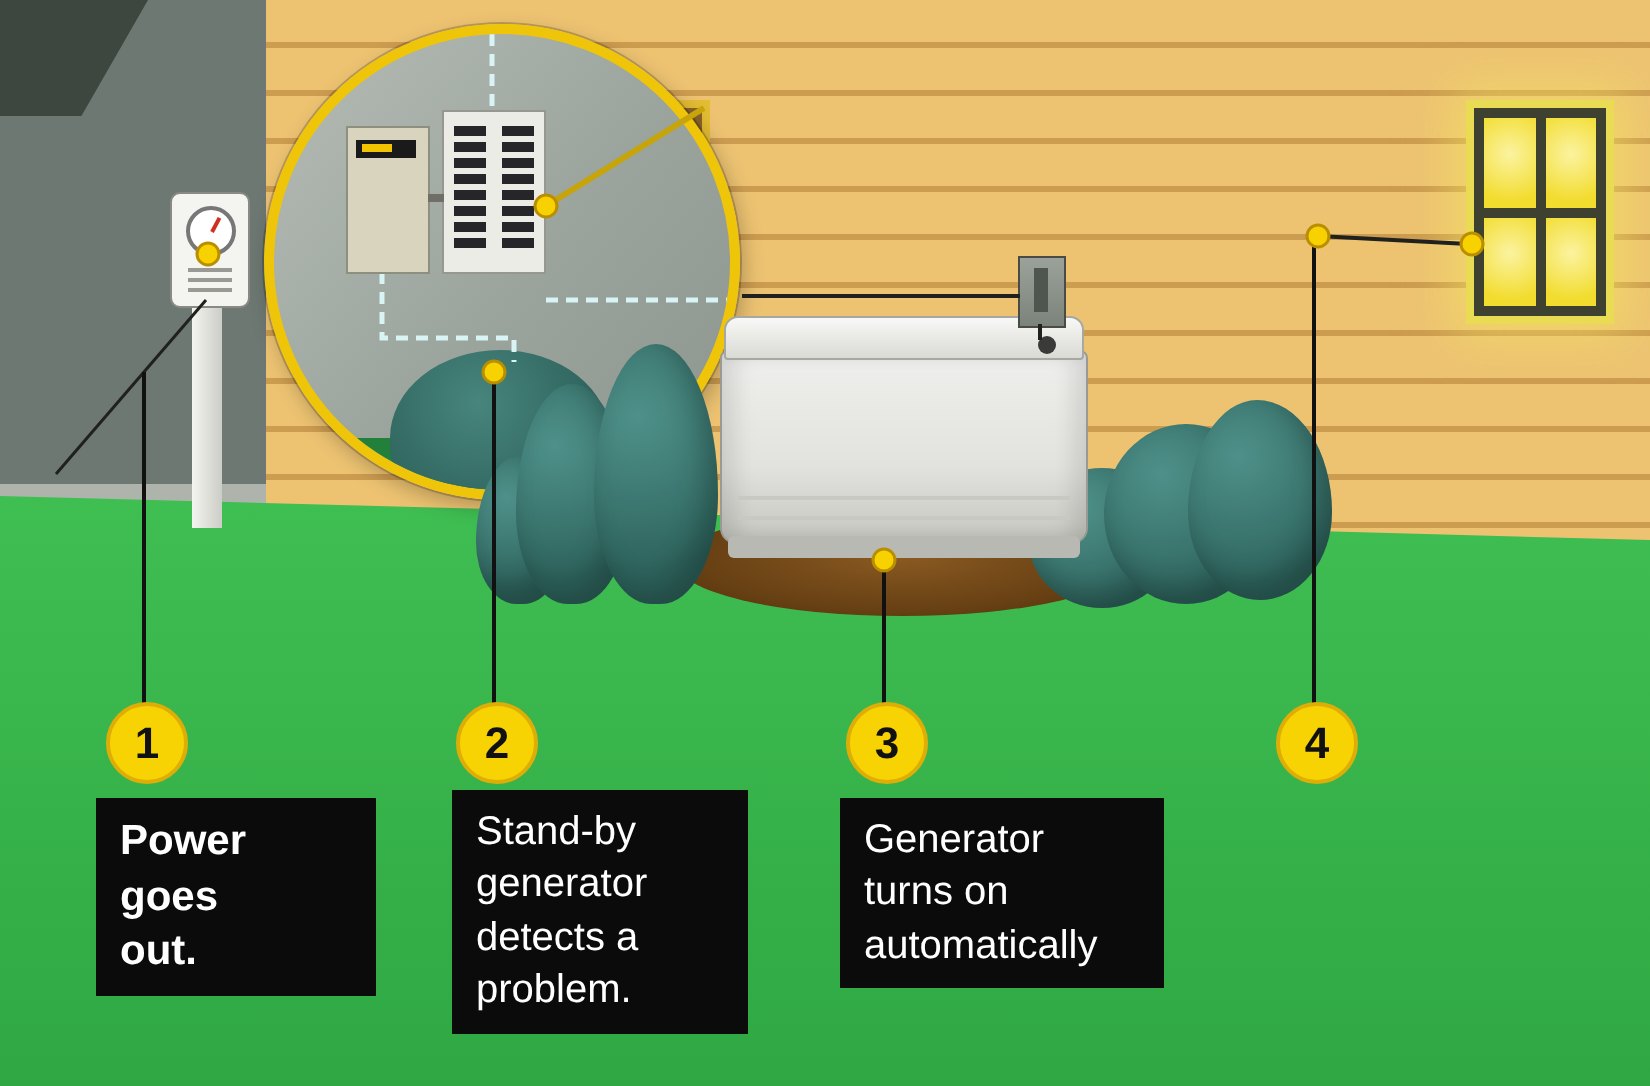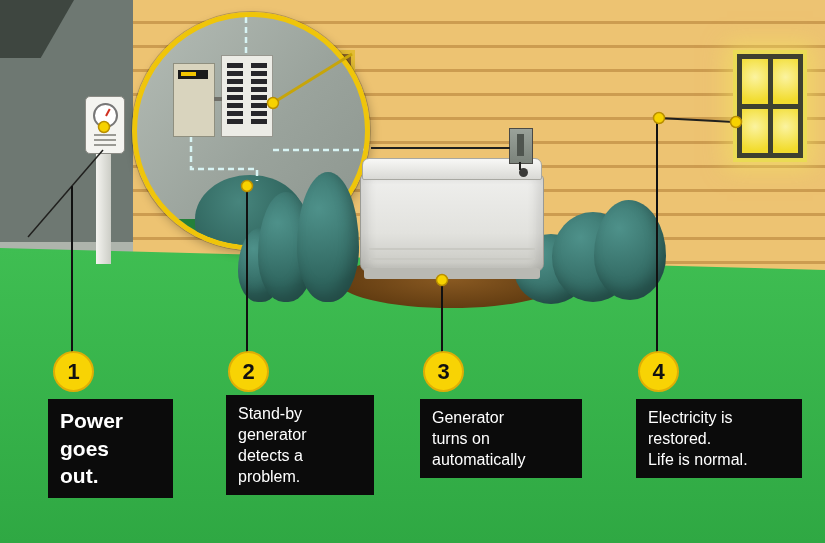--- a/index.html
+++ b/index.html
@@ -97,23 +97,23 @@
 
   
   .label-box{position:absolute;left:344px;top:10px;width:314px;height:46px;background:#F6CF04;
              display:flex;align-items:center;justify-content:center;
              font-size:23px;font-weight:700;color:#151515;letter-spacing:.2px;}
   .step-circle{position:absolute;top:351px;width:37px;height:37px;border-radius:50%;
                background:#F8D304;border:2px solid #DFAE06;box-sizing:content-box;
                color:#111;font-weight:700;font-size:22px;
                display:flex;align-items:center;justify-content:center;}
   .sc1{left:53px;} .sc2{left:228px;} .sc3{left:423px;} .sc4{left:638px;}
-  .step-box{position:absolute;background:#0B0B0B;color:#fff;font-size:16px;line-height:1.32;
+  .step-box{position:absolute;background:#0B0B0B;color:#fff;font-size:20px;line-height:1.32;
             padding:8px 12px;white-space:pre-line;box-sizing:border-box;}
-  .sb1{left:48px;top:399px;width:125px;font-weight:700;font-size:21px;}
+  .sb1{left:48px;top:399px;width:140px;font-weight:700;font-size:21px;}
   .sb2{left:226px;top:395px;width:148px;}
   .sb3{left:420px;top:399px;width:162px;}
   .sb4{left:636px;top:399px;width:166px;}
 </style>
 </head>
 <body>
 
 <div class="scene">
 
   <div class="siding"></div>
@@ -213,17 +213,14 @@
 
   <div class="step-box sb1">Power goes
 out.</div>
   <div class="step-box sb2">Stand-by
 generator
 detects a
 problem.</div>
   <div class="step-box sb3">Generator
 turns on
 automatically</div>
-  <div class="step-box sb4">Electricity is
-restored.
-Life is normal.</div>
 
 </div>
 
 </body></html>

